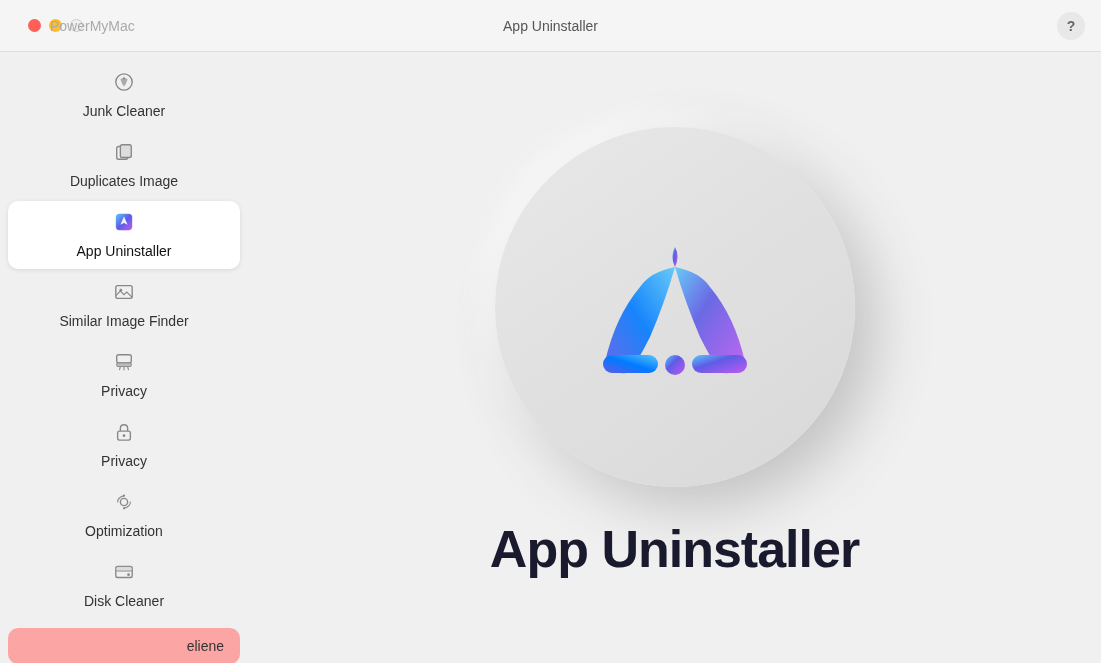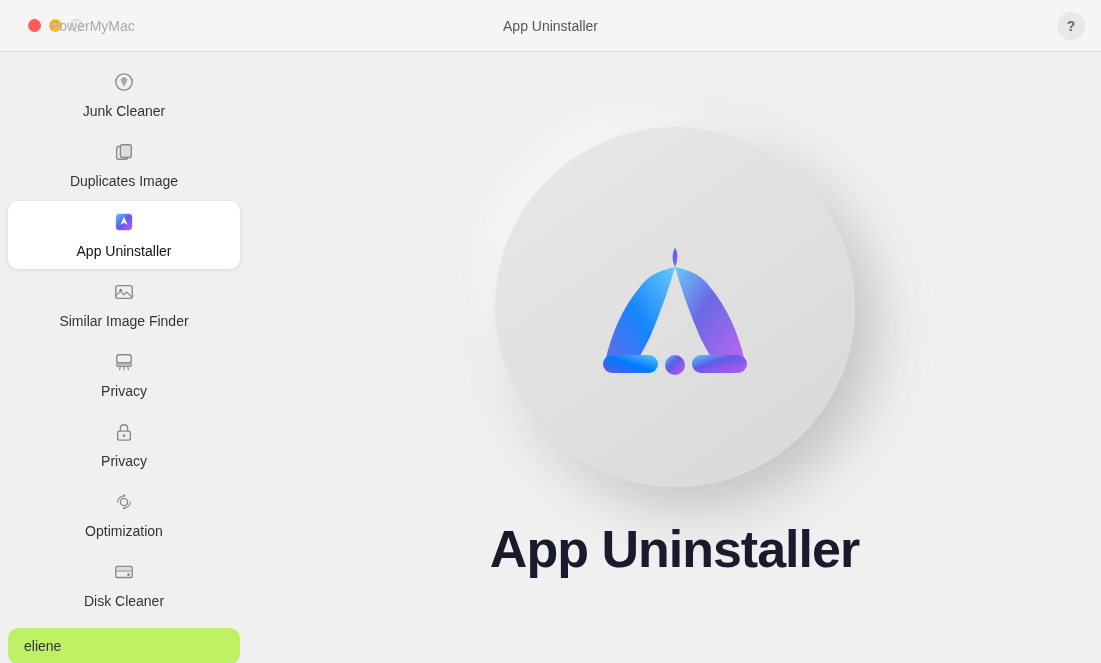--- a/index.html
+++ b/index.html
@@ -135,29 +135,29 @@
     }
 
     
     .sidebar-user {
       margin-top: auto;
       padding: 8px;
     }
 
     .user-btn {
       width: 100%;
-      background: #bef264;
+      background: #fca5a5;
       border: none;
       border-radius: 10px;
       padding: 10px 16px;
       cursor: pointer;
       font-size: 14px;
       color: #333;
       font-weight: 400;
-      text-align: left;
+      text-align: right;
     }
 
     
     .content {
       flex: 1;
       background: #f0f0f0;
       display: flex;
       flex-direction: column;
       align-items: center;
       justify-content: center;

